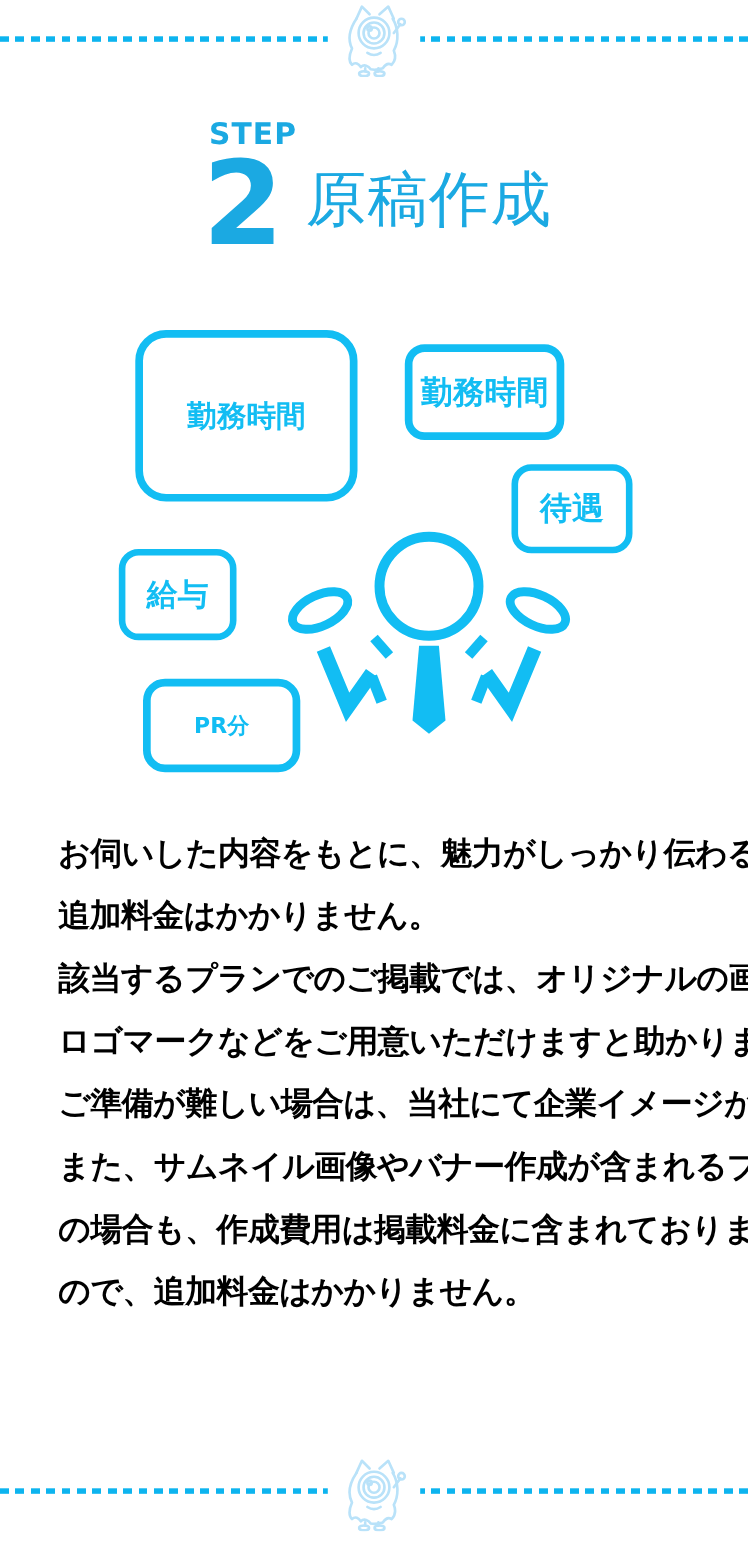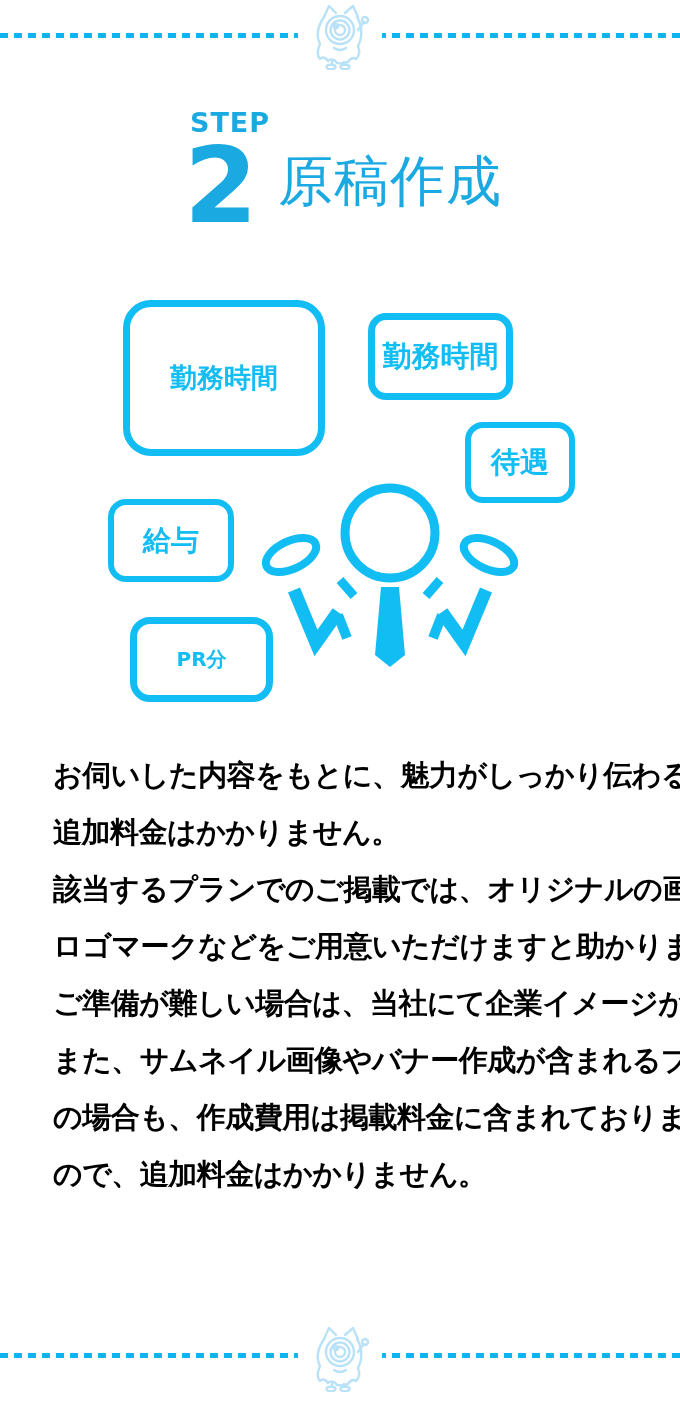--- a/index.html
+++ b/index.html
@@ -37,21 +37,21 @@
   }
   
   .dbox{
     position:absolute;background:#ffffff;border:7px solid #12bdf3;
     display:flex;align-items:center;justify-content:center;
     color:#12bdf3;font-weight:900;box-sizing:border-box;
   }
   .dbox.thumbnail{left:123px;top:300px;width:202px;height:156px;border-radius:28px;font-size:27px;}
   .dbox.hours{left:368px;top:313px;width:145px;height:87px;border-radius:18px;font-size:29px;}
   .dbox.benefits{left:465px;top:422px;width:110px;height:81px;border-radius:18px;border-width:6px;font-size:29px;}
-  .dbox.salary{left:108px;top:499px;width:126px;height:83px;border-radius:18px;border-width:6px;font-size:28px;}
+  .dbox.salary{left:108px;top:499px;width:107px;height:83px;border-radius:18px;border-width:6px;font-size:28px;}
   .dbox.pr{left:130px;top:617px;width:143px;height:85px;border-radius:20px;font-size:20px;}
   .person{position:absolute;left:258px;top:475px;width:264px;height:200px;}
   
   .body-text{position:absolute;left:53px;top:747px;width:590px;}
   .body-line{
     font-size:29px;line-height:57px;height:57px;font-weight:600;color:#000000;
     white-space:nowrap;letter-spacing:-0.5px;
   }
 </style>
 </head>

